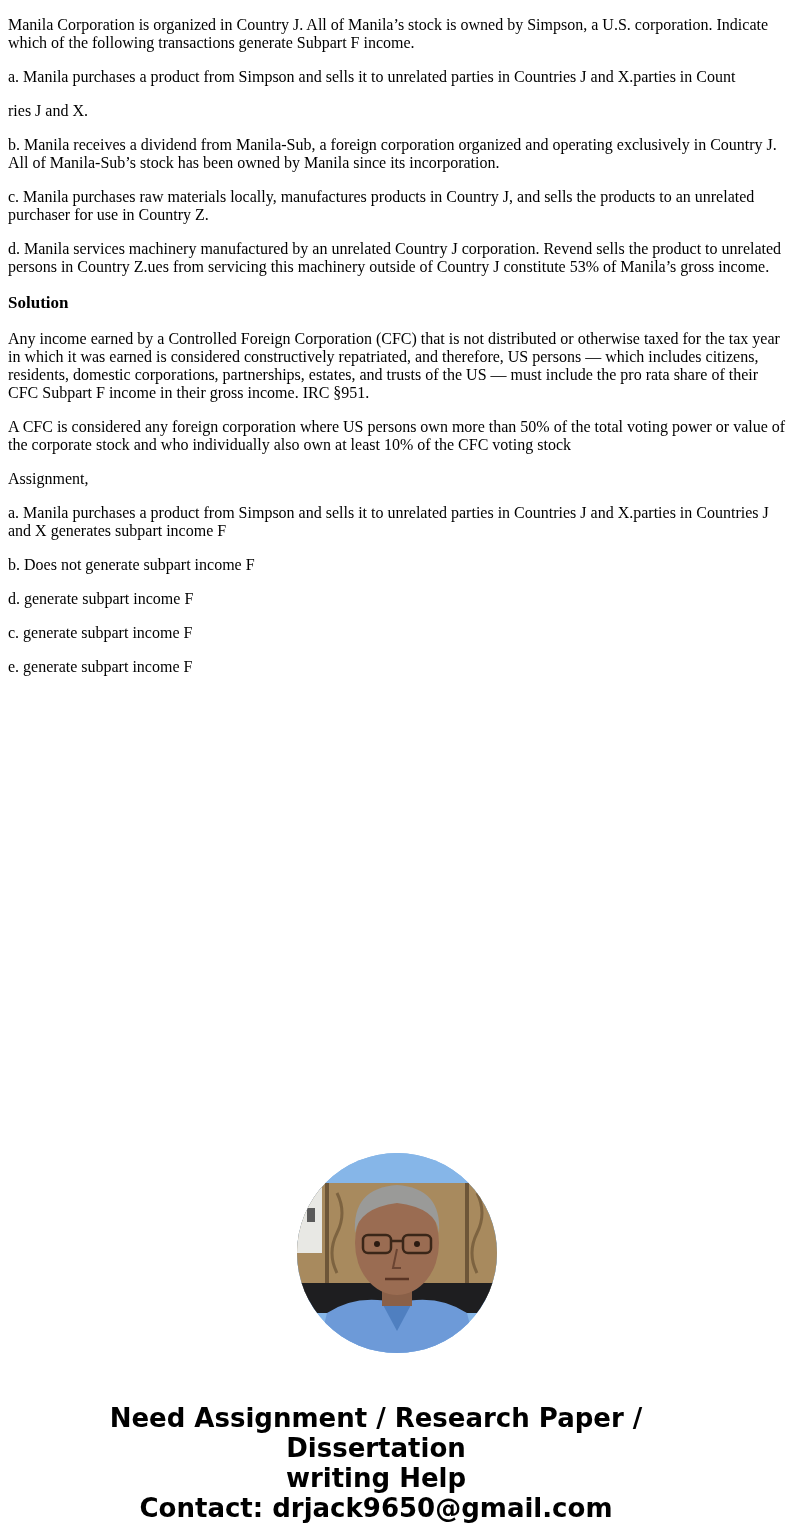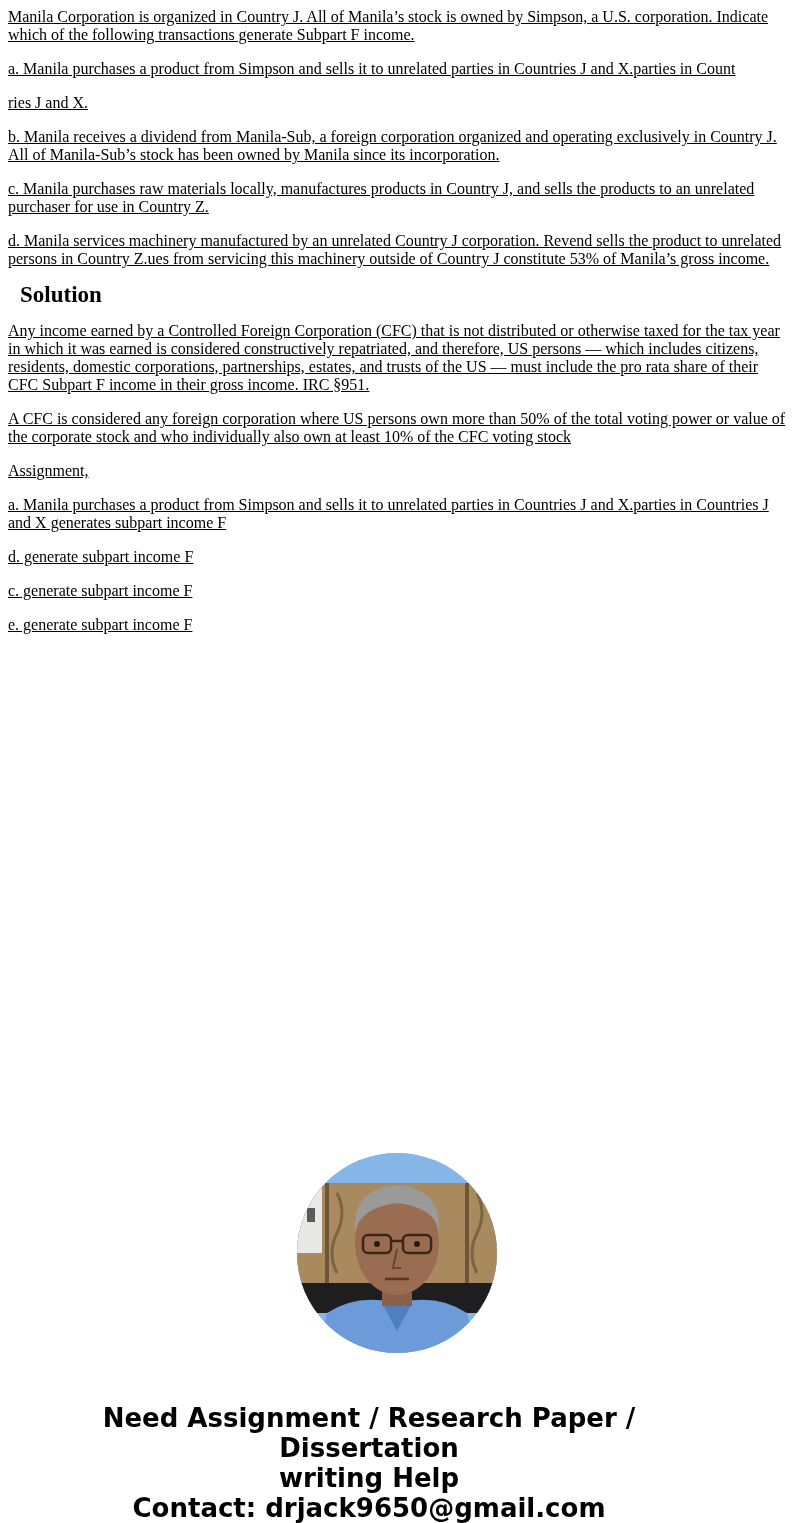--- a/index.html
+++ b/index.html
@@ -7,41 +7,41 @@
     width: 794px;
     height: 1523px;
     position: relative;
     font-family: "Liberation Serif", serif;
     font-size: 16px;
     line-height: 18px;
     color: #000000;
     overflow: hidden;
   }
   .content { padding: 8px 8px 0 8px; }
-  p { margin: 0 0 16px 0; text-decoration: underline; }
+  p { margin: 8px 0 16px 0; }
   h3 {
     font-family: "Liberation Serif", serif;
-    font-size: 23px;
+    font-size: 17px;
     font-weight: bold;
-    margin: 4px 0 16px 12px;
+    margin: 4px 0 16px 0;
     line-height: 22px;
   }
   .avatar {
     position: absolute;
     left: 297px;
     top: 1153px;
     width: 200px;
     height: 200px;
     border-radius: 50%;
     overflow: hidden;
     background: #7fb0e6;
   }
   .footer {
     position: absolute;
-    left: 9px;
+    left: 16px;
     top: 1403px;
     width: 720px;
     text-align: center;
     font-family: "DejaVu Sans", sans-serif;
     font-weight: bold;
     font-size: 26px;
     line-height: 30px;
     color: #000000;
   }
   .footer div { margin: 0; }
@@ -57,20 +57,21 @@
   <p>c. Manila purchases raw materials locally, manufactures products in Country J, and sells the products to an unrelated purchaser for use in Country Z.</p>
   <p>d. Manila services machinery manufactured by an unrelated Country J corporation. Revend sells the product to unrelated persons in Country Z.ues from servicing this machinery outside of Country J constitute 53% of Manila’s gross income.</p>
 
   <h3>Solution</h3>
 
   <p>Any income earned by a Controlled Foreign Corporation (CFC) that is not distributed or otherwise taxed for the tax year in which it was earned is considered constructively repatriated, and therefore, US persons — which includes citizens, residents, domestic corporations, partnerships, estates, and trusts of the US — must include the pro rata share of their CFC Subpart F income in their gross income. IRC §951.</p>
   <p>A CFC is considered any foreign corporation where US persons own more than 50% of the total voting power or value of the corporate stock and who individually also own at least 10% of the CFC voting stock</p>
   <p>Assignment,</p>
 
   <p>a. Manila purchases a product from Simpson and sells it to unrelated parties in Countries J and X.parties in Countries J and X generates subpart income F</p>
+  <p>b. Does not generate subpart income F</p>
   <p>d. generate subpart income F</p>
   <p>c. generate subpart income F</p>
   <p>e. generate subpart income F</p>
 </div>
 
 <div class="avatar" title="profile photo of tutor">
   <svg width="200" height="200" viewBox="0 0 200 200">
 
     <rect x="0" y="0" width="200" height="200" fill="#86b6e8"></rect>
 

